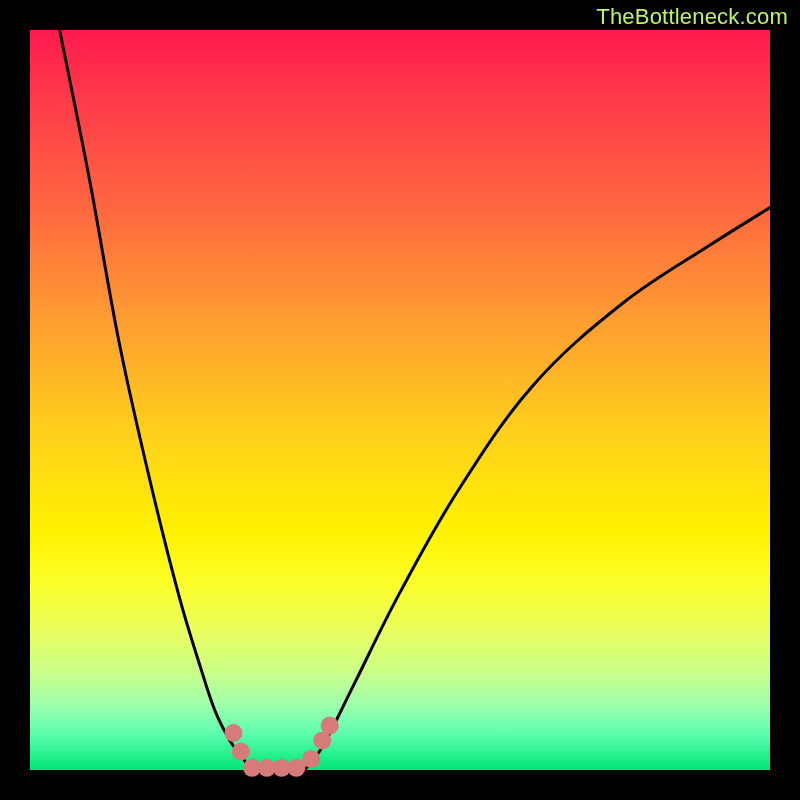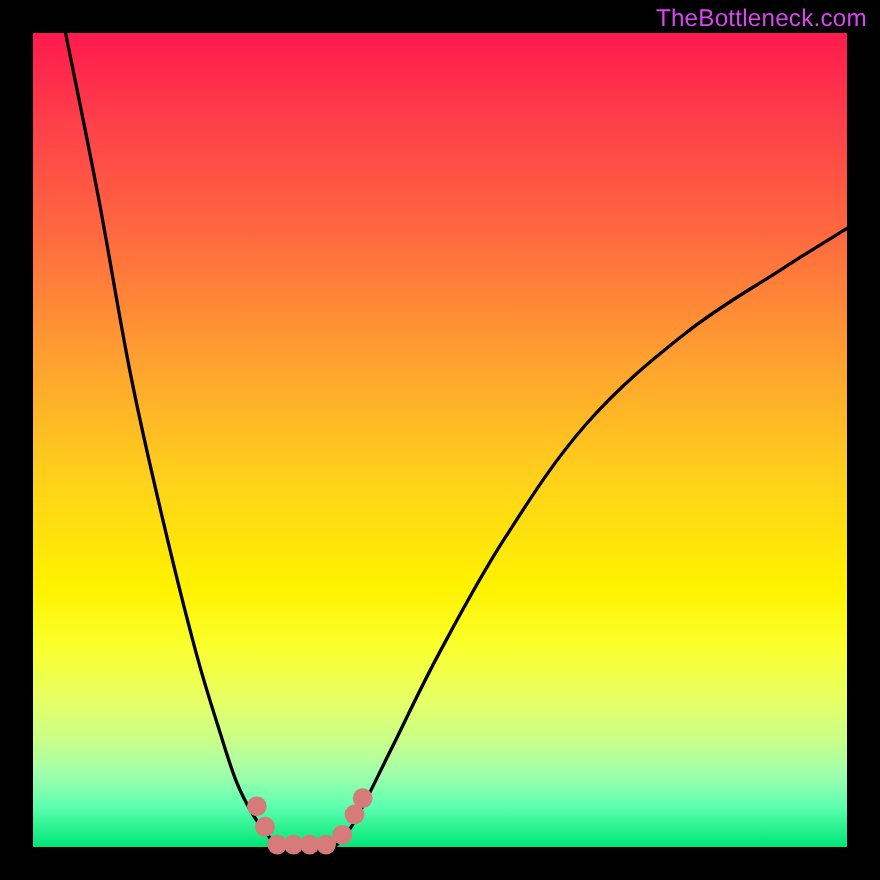--- a/index.html
+++ b/index.html
@@ -37,21 +37,21 @@
       #c8ff8a 87%,
       #a0ffac 91%,
       #5effb0 95%,
       #00e676 100%
     );
   }
   .watermark {
     position: absolute;
     top: 4px;
     right: 12px;
-    color: #d946ef;
+    color: #bef264;
     font-size: 22px;
     letter-spacing: 0.2px;
     font-weight: 500;
   }
   svg.overlay {
     position: absolute;
     top: 30px;
     left: 30px;
     width: 740px;
     height: 740px;

